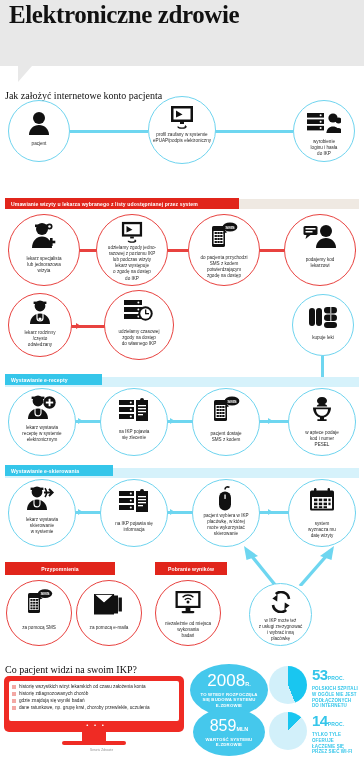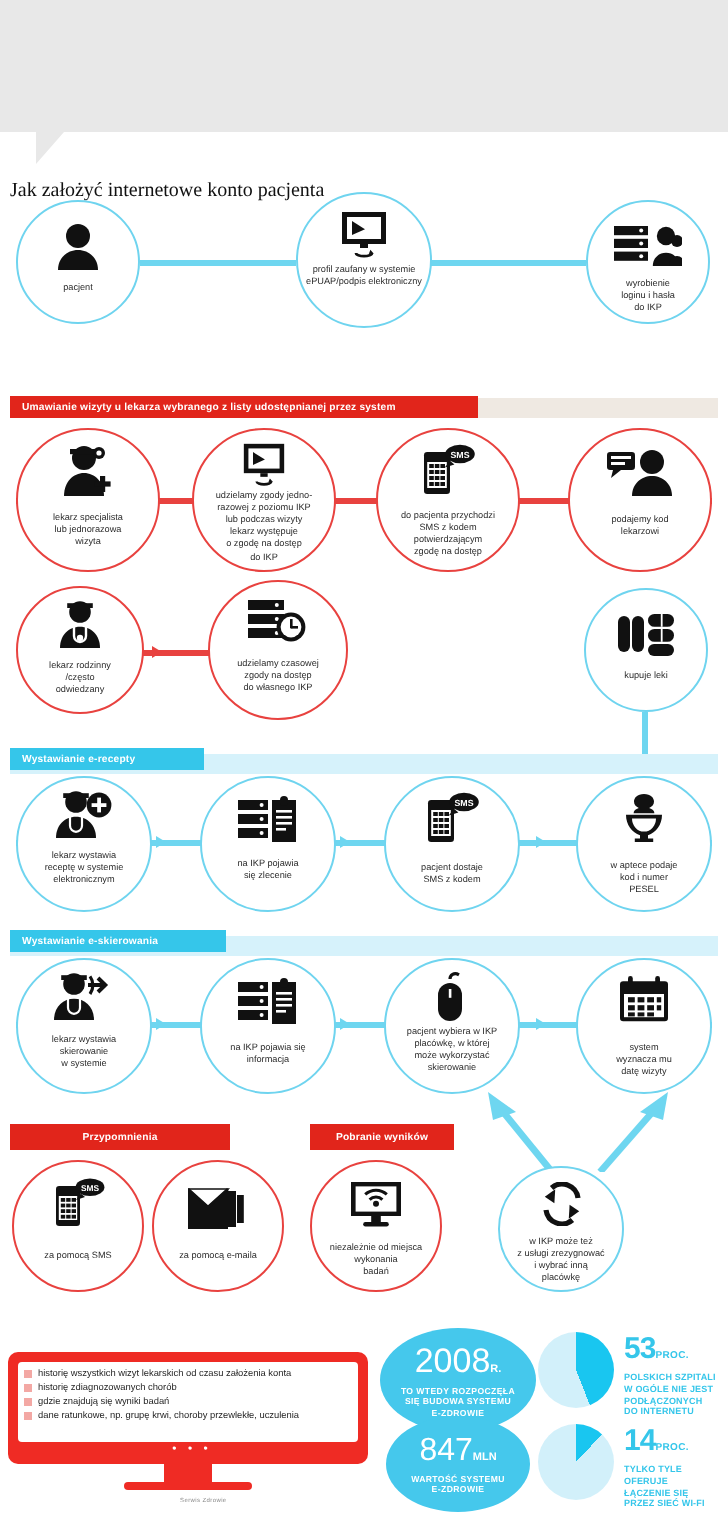--- a/index.html
+++ b/index.html
@@ -135,20 +135,21 @@
 </style>
 </head>
 <body>
 
 <div class="page">
 
   <div class="header-wrap">
     <div class="header-bubble"></div>
     <div class="header-tail"></div>
     <div class="header-title">
+      <div>Elektroniczne zdrowie</div>
     </div>
   </div>
 
   <div class="sec-head" style="top:90px;">Jak założyć internetowe konto pacjenta</div>
 
   <div>
     <div class="conn cyan" style="left:70px;top:130px;width:78px;height:3px;"></div>
     <div class="conn cyan" style="left:215px;top:130px;width:78px;height:3px;"></div>
 
     <div class="node cyan" style="left:8px;top:100px;width:62px;height:62px;">
@@ -599,20 +600,21 @@
           <path d="M20.6 14.6 L15.4 18.4 L15.8 11.4 Z" fill="#111"></path>
         </svg>
       </div>
       <div class="cap" style="top:34px;white-space:pre-line;">w IKP może też
 z usługi zrezygnować
 i wybrać inną
 placówkę</div>
     </div>
   </div>
 
+  <div class="sec-head" style="top:664px;">Co pacjent widzi na swoim IKP?</div>
 
   <div class="mon-wrap">
     <div class="mon-body"></div>
     <div class="mon-screen">
       <div class="mon-li">
         <span class="bullet"></span>
         <span class="txt">historię wszystkich wizyt lekarskich od czasu założenia konta</span>
       </div>
       <div class="mon-li">
         <span class="bullet"></span>
@@ -639,21 +641,21 @@
       <div style="margin-top:8px;">
         <span class="big" style="font-size:17px;">2008</span><span style="font-size:5.5px;font-weight:bold;">R.</span>
       </div>
       <div class="small" style="margin-top:2px;white-space:pre-line;padding:0 5px;">TO WTEDY ROZPOCZĘŁA
 SIĘ BUDOWA SYSTEMU
 E-ZDROWIE</div>
     </div>
 
     <div class="blob" style="left:3px;top:44px;width:72px;height:48px;">
       <div style="margin-top:9px;">
-        <span class="big" style="font-size:16px;">847</span><span style="font-size:5.5px;font-weight:bold;">MLN</span>
+        <span class="big" style="font-size:16px;">859</span><span style="font-size:5.5px;font-weight:bold;">MLN</span>
       </div>
       <div class="small" style="margin-top:2px;white-space:pre-line;padding:0 5px;">WARTOŚĆ SYSTEMU
 E-ZDROWIE</div>
     </div>
 
     <div class="pie" style="left:79px;top:2px;width:38px;height:38px;background:conic-gradient(#19c6f0 0deg 158.4deg, #d2f0fa 158.4deg 360deg);"></div>
 
     <div class="pie" style="left:79px;top:48px;width:38px;height:38px;background:conic-gradient(#19c6f0 0deg 43.2deg, #d2f0fa 43.2deg 360deg);"></div>
 
     <div class="pct" style="left:122px;top:2px;width:50px;">

